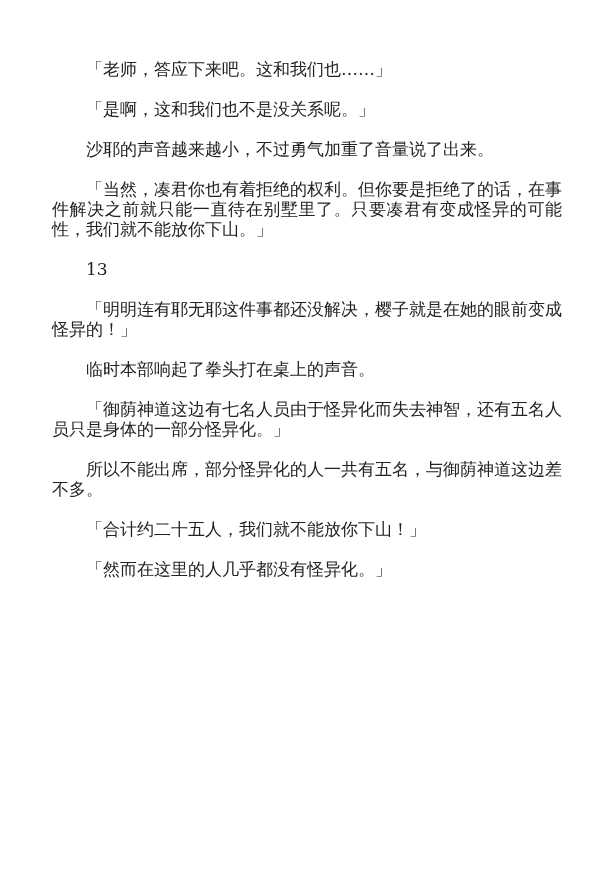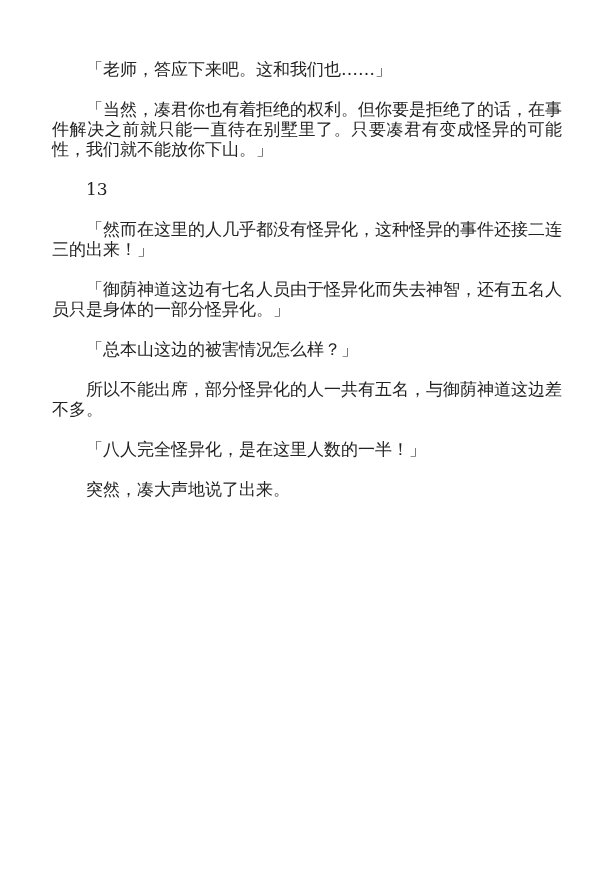--- a/index.html
+++ b/index.html
@@ -34,22 +34,24 @@
     text-indent: 2em;
     word-break: break-all;
   }
 </style>
 </head>
 <body>
 
 <div class="page" style="background: rgb(255, 255, 255);">
   <div class="text-block" style="color: rgb(34, 34, 34);">
       <p>「老师，答应下来吧。这和我们也……」</p>
+      <p>「是啊，这和我们也不是没关系呢。」</p>
+      <p>沙耶的声音越来越小，不过勇气加重了音量说了出来。</p>
       <p>「当然，凑君你也有着拒绝的权利。但你要是拒绝了的话，在事件解决之前就只能一直待在别墅里了。只要凑君有变成怪异的可能性，我们就不能放你下山。」</p>
       <p>13</p>
-      <p>「然而在这里的人几乎都没有怪异化，这种怪异的事件还接二连三的出来！」</p>
+      <p>「明明连有耶无耶这件事都还没解决，樱子就是在她的眼前变成怪异的！」</p>
+      <p>临时本部响起了拳头打在桌上的声音。</p>
       <p>「御荫神道这边有七名人员由于怪异化而失去神智，还有五名人员只是身体的一部分怪异化。」</p>
-      <p>「总本山这边的被害情况怎么样？」</p>
       <p>所以不能出席，部分怪异化的人一共有五名，与御荫神道这边差不多。</p>
-      <p>「八人完全怪异化，是在这里人数的一半！」</p>
-      <p>突然，凑大声地说了出来。</p>
+      <p>「合计约二十五人，我们就不能放你下山！」</p>
+      <p>「然而在这里的人几乎都没有怪异化。」</p>
     </div>
 </div>
 
 </body></html>

